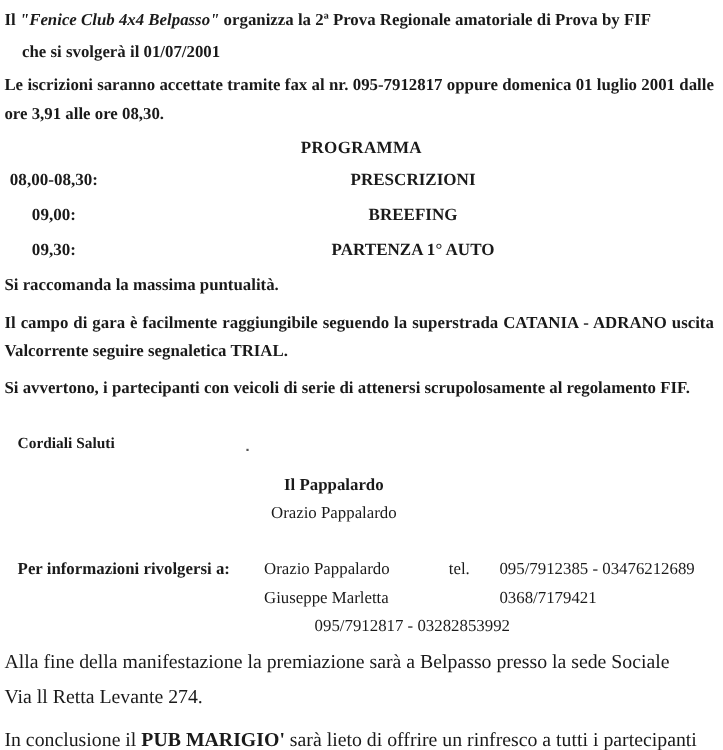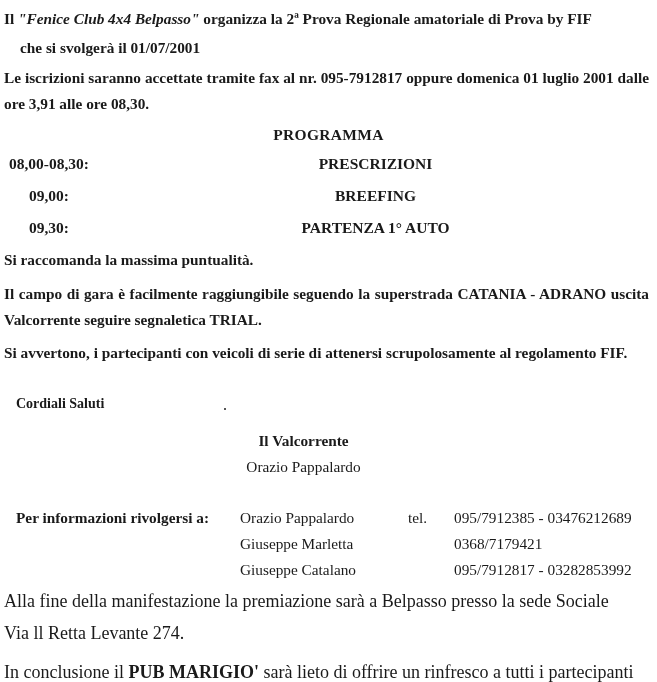--- a/index.html
+++ b/index.html
@@ -166,40 +166,39 @@
 
   <p class="body-para justified">Il campo di gara è facilmente raggiungibile  seguendo  la superstrada CATANIA - ADRANO uscita Valcorrente seguire segnaletica TRIAL.</p>
 
   <p class="body-para justified">Si avvertono, i partecipanti con veicoli di serie di attenersi scrupolosamente al regolamento FIF.</p>
 
   <div class="saluti">Cordiali Saluti</div>
 
   <div class="dot"></div>
 
   <div class="pres-block">
-    <div class="pres-title">Il Valcorrente</div>
+    <div class="pres-title">Il Pappalardo</div>
     <div class="pres-name">Orazio Pappalardo</div>
   </div>
 
   <div class="info-block">
     <div class="info-row">
       <span class="info-lead">Per informazioni rivolgersi a:</span>
       <span class="info-name">Orazio Pappalardo</span>
       <span class="info-tellbl">tel.</span>
       <span class="info-num">095/7912385 - 03476212689</span>
     </div>
     <div class="info-row">
       <span class="info-lead"></span>
       <span class="info-name">Giuseppe Marletta</span>
       <span class="info-tellbl"></span>
       <span class="info-num">0368/7179421</span>
     </div>
     <div class="info-row">
       <span class="info-lead"></span>
-      <span class="info-name">Giuseppe Catalano</span>
       <span class="info-tellbl"></span>
       <span class="info-num">095/7912817 - 03282853992</span>
     </div>
   </div>
 
   <div class="tail">
     <div class="tail-line">Alla fine della manifestazione la premiazione sarà a Belpasso presso la sede Sociale</div>
     <div class="tail-line">Via ll Retta Levante 274.</div>
     <div class="tail-last"><span>In conclusione il </span><span class="bold">PUB MARIGIO'</span><span> sarà lieto di offrire un rinfresco a tutti i partecipanti</span></div>
   </div>

